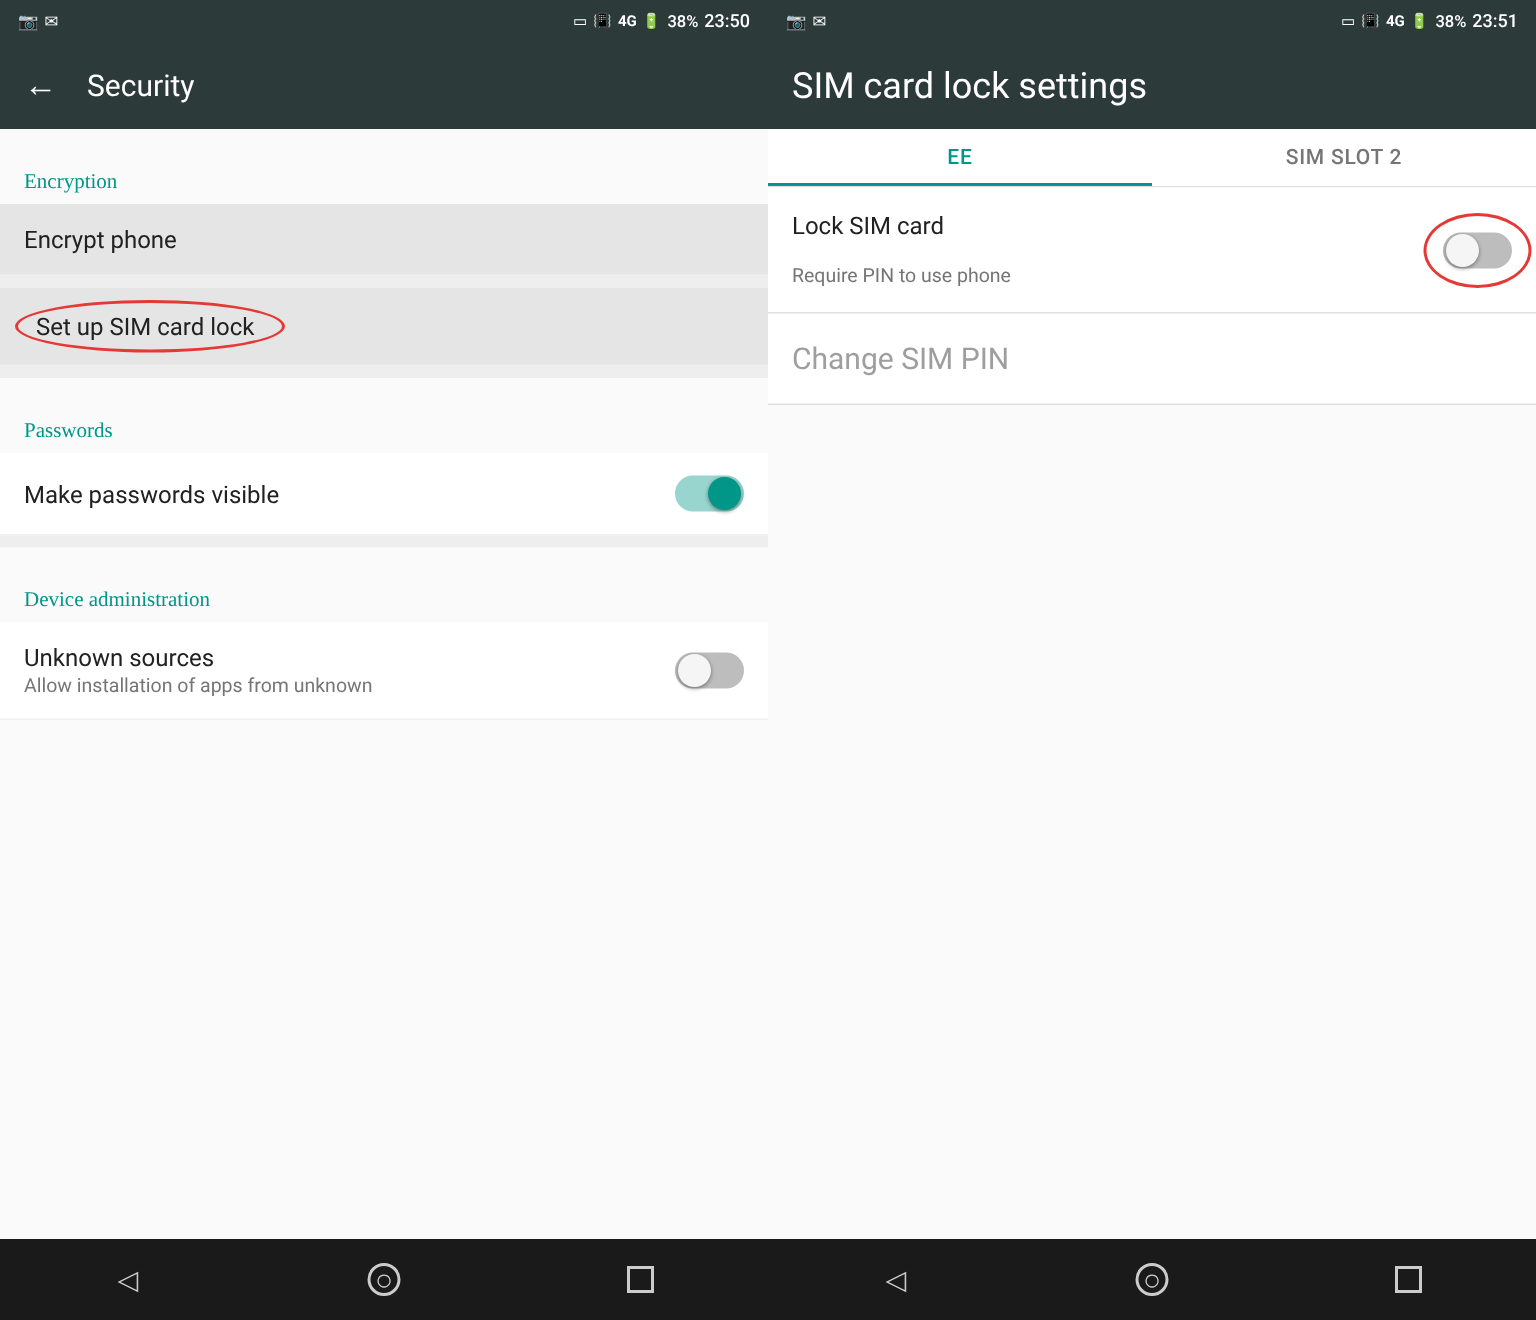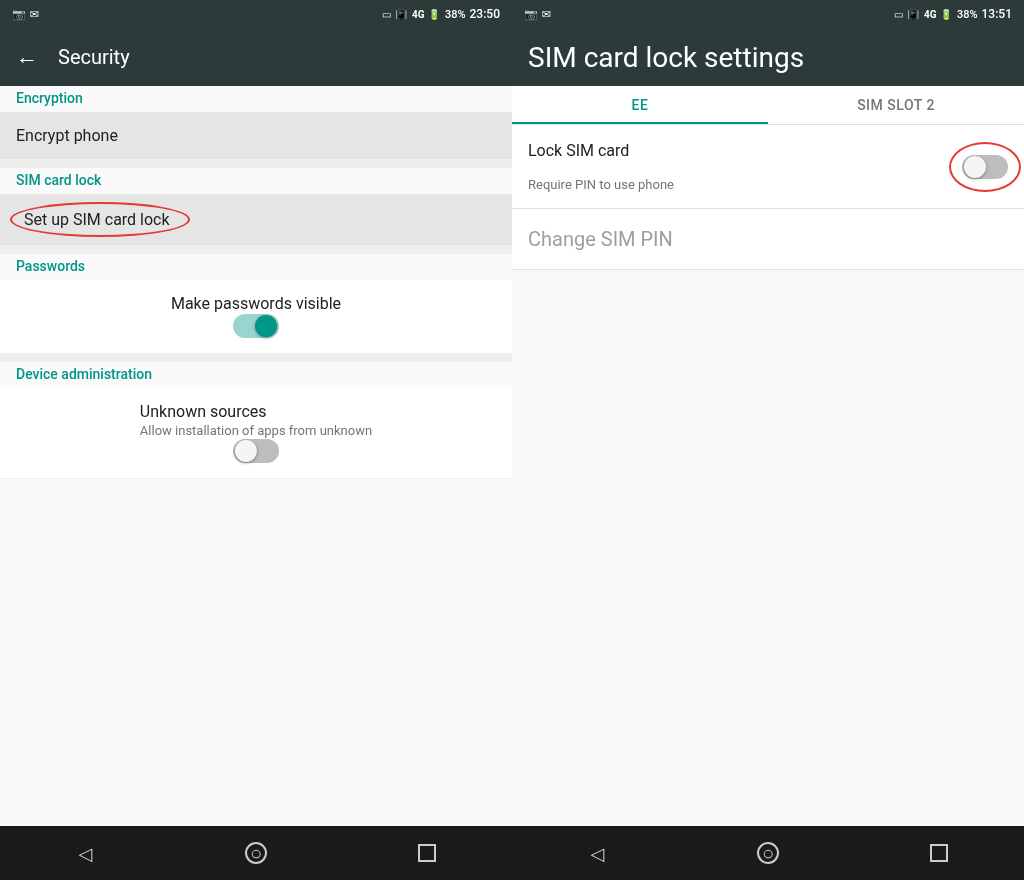--- a/index.html
+++ b/index.html
@@ -83,24 +83,25 @@
       font-weight: 400;
     }
 
     .left-content {
       flex: 1;
       overflow-y: auto;
       background: #fafafa;
     }
 
     .section-header {
-      padding: 4px 16px 6px 16px;
+      padding: 28px 16px 6px 16px;
       font-size: 14px;
       font-weight: 500;
       color: #009688;
+      font-family: Liberation Serif, serif;
     }
 
     .settings-item {
       padding: 14px 16px;
       background: #e5e5e5;
       cursor: pointer;
       border-bottom: 1px solid #f0f0f0;
     }
 
     .settings-item .item-title {
@@ -116,21 +117,20 @@
     }
 
     .settings-item-row {
       padding: 14px 16px;
       background: #fff;
       cursor: pointer;
       border-bottom: 1px solid #f0f0f0;
       display: flex;
       align-items: center;
       justify-content: space-between;
-      flex-direction: column;
     }
 
     .settings-item-row .item-title {
       font-size: 16px;
       color: #212121;
       font-weight: 400;
     }
 
     .settings-item-row .item-subtitle {
       font-size: 13px;
@@ -186,21 +186,21 @@
       height: 58px;
       background: #2d3a3a;
       display: flex;
       align-items: center;
       padding: 0 16px;
       flex-shrink: 0;
     }
 
     .right-screen .toolbar-title {
       color: #fff;
-      font-size: 28px;
+      font-size: 24px;
       font-weight: 400;
     }
 
     .right-content {
       flex: 1;
       overflow-y: auto;
       background: #fafafa;
     }
 
     .tabs-bar {
@@ -321,21 +321,20 @@
 
   <div class="left-content">
 
     <div class="section-header">Encryption</div>
     <div class="settings-item">
       <div class="item-title">Encrypt phone</div>
     </div>
 
     <div class="section-spacer"></div>
 
-    <div class="section-header">SIM card lock</div>
     <div class="settings-item" style="position:relative;">
       
       <div style="position:relative; display:inline-block;">
         <div class="item-title" style="display:inline-block; padding: 2px 8px;">Set up SIM card lock</div>
         <div style="
           position: absolute;
           border: 2.5px solid #e53935;
           border-radius: 50%;
           top: -6px;
           left: -6px;
@@ -396,21 +395,21 @@
     <div class="status-left">
       <span style="font-size:11px;">📷</span>
       <span style="font-size:11px;">✉</span>
     </div>
     <div class="status-right">
       <span style="font-size:10px;">▭</span>
       <span style="font-size:10px;">📳</span>
       <span style="font-size:10px; font-weight:bold;">4G</span>
       <span style="font-size:10px;">🔋</span>
       <span style="font-size:11px;">38%</span>
-      <span style="font-size:12px; font-weight:500;">13:51</span>
+      <span style="font-size:12px; font-weight:500;">23:51</span>
     </div>
   </div>
 
   <div class="toolbar">
     <span class="toolbar-title">SIM card lock settings</span>
   </div>
 
   <div class="tabs-bar">
     <div class="tab active">EE</div>
     <div class="tab">SIM SLOT 2</div>

